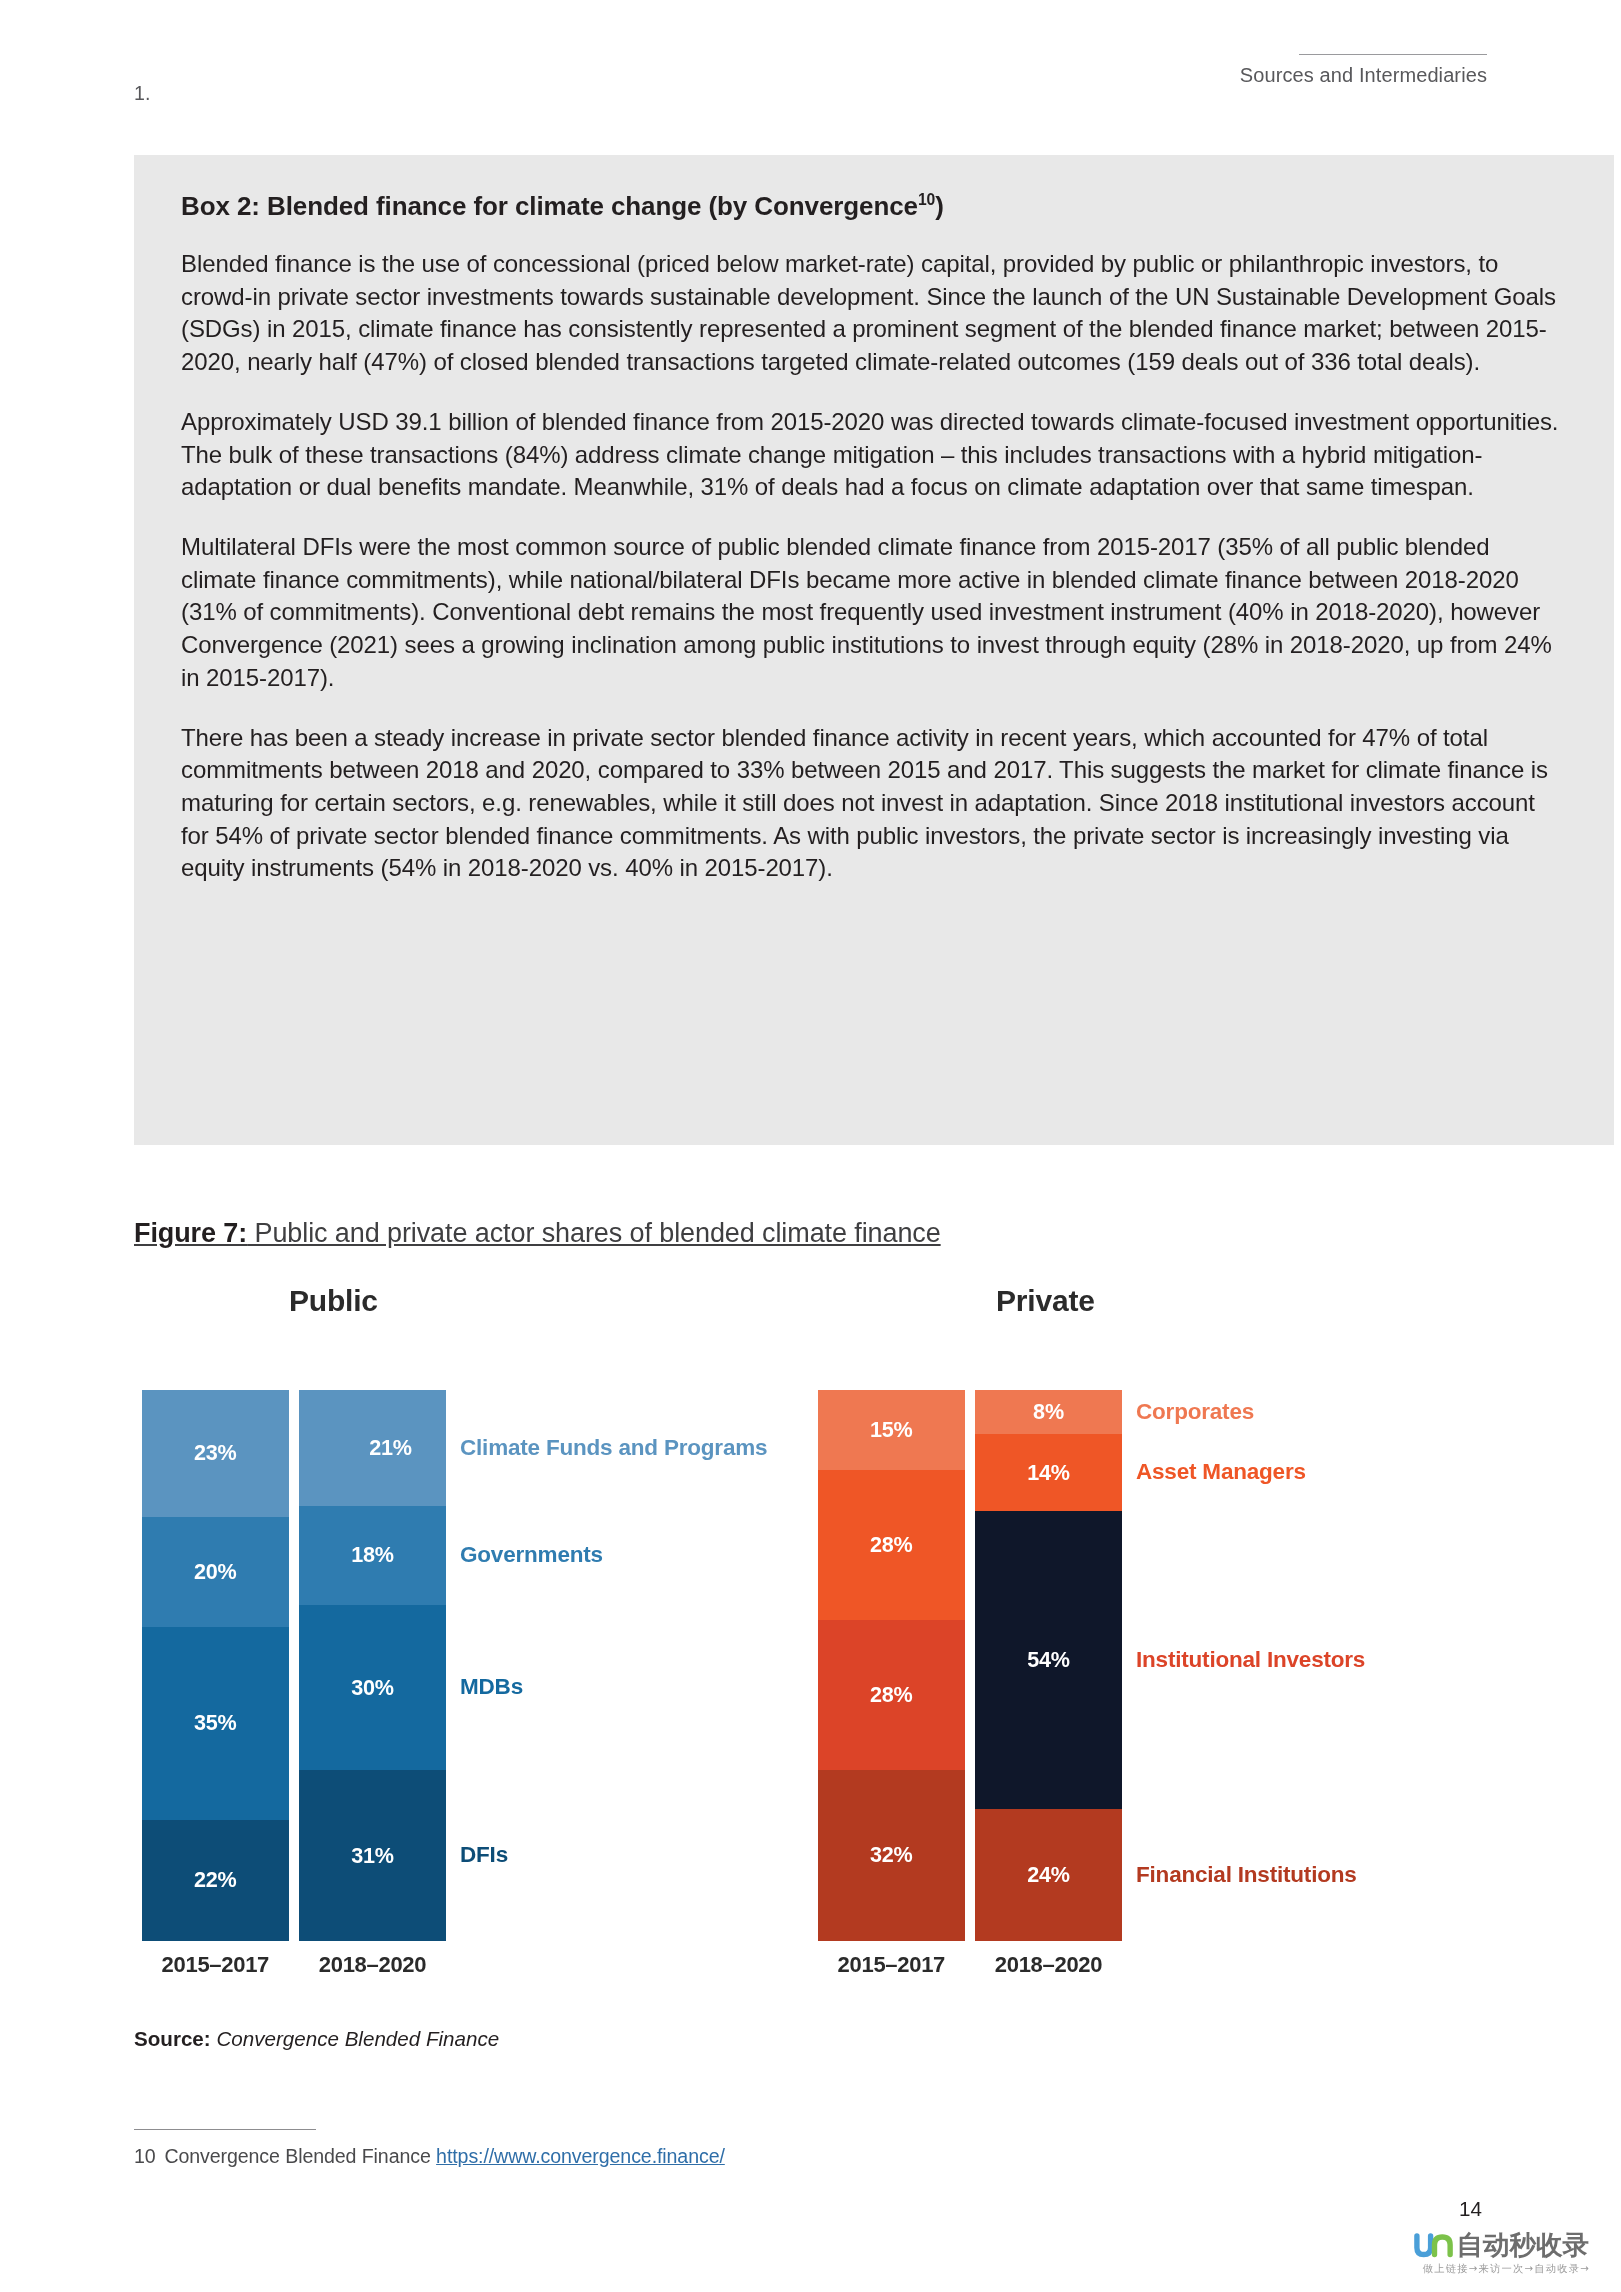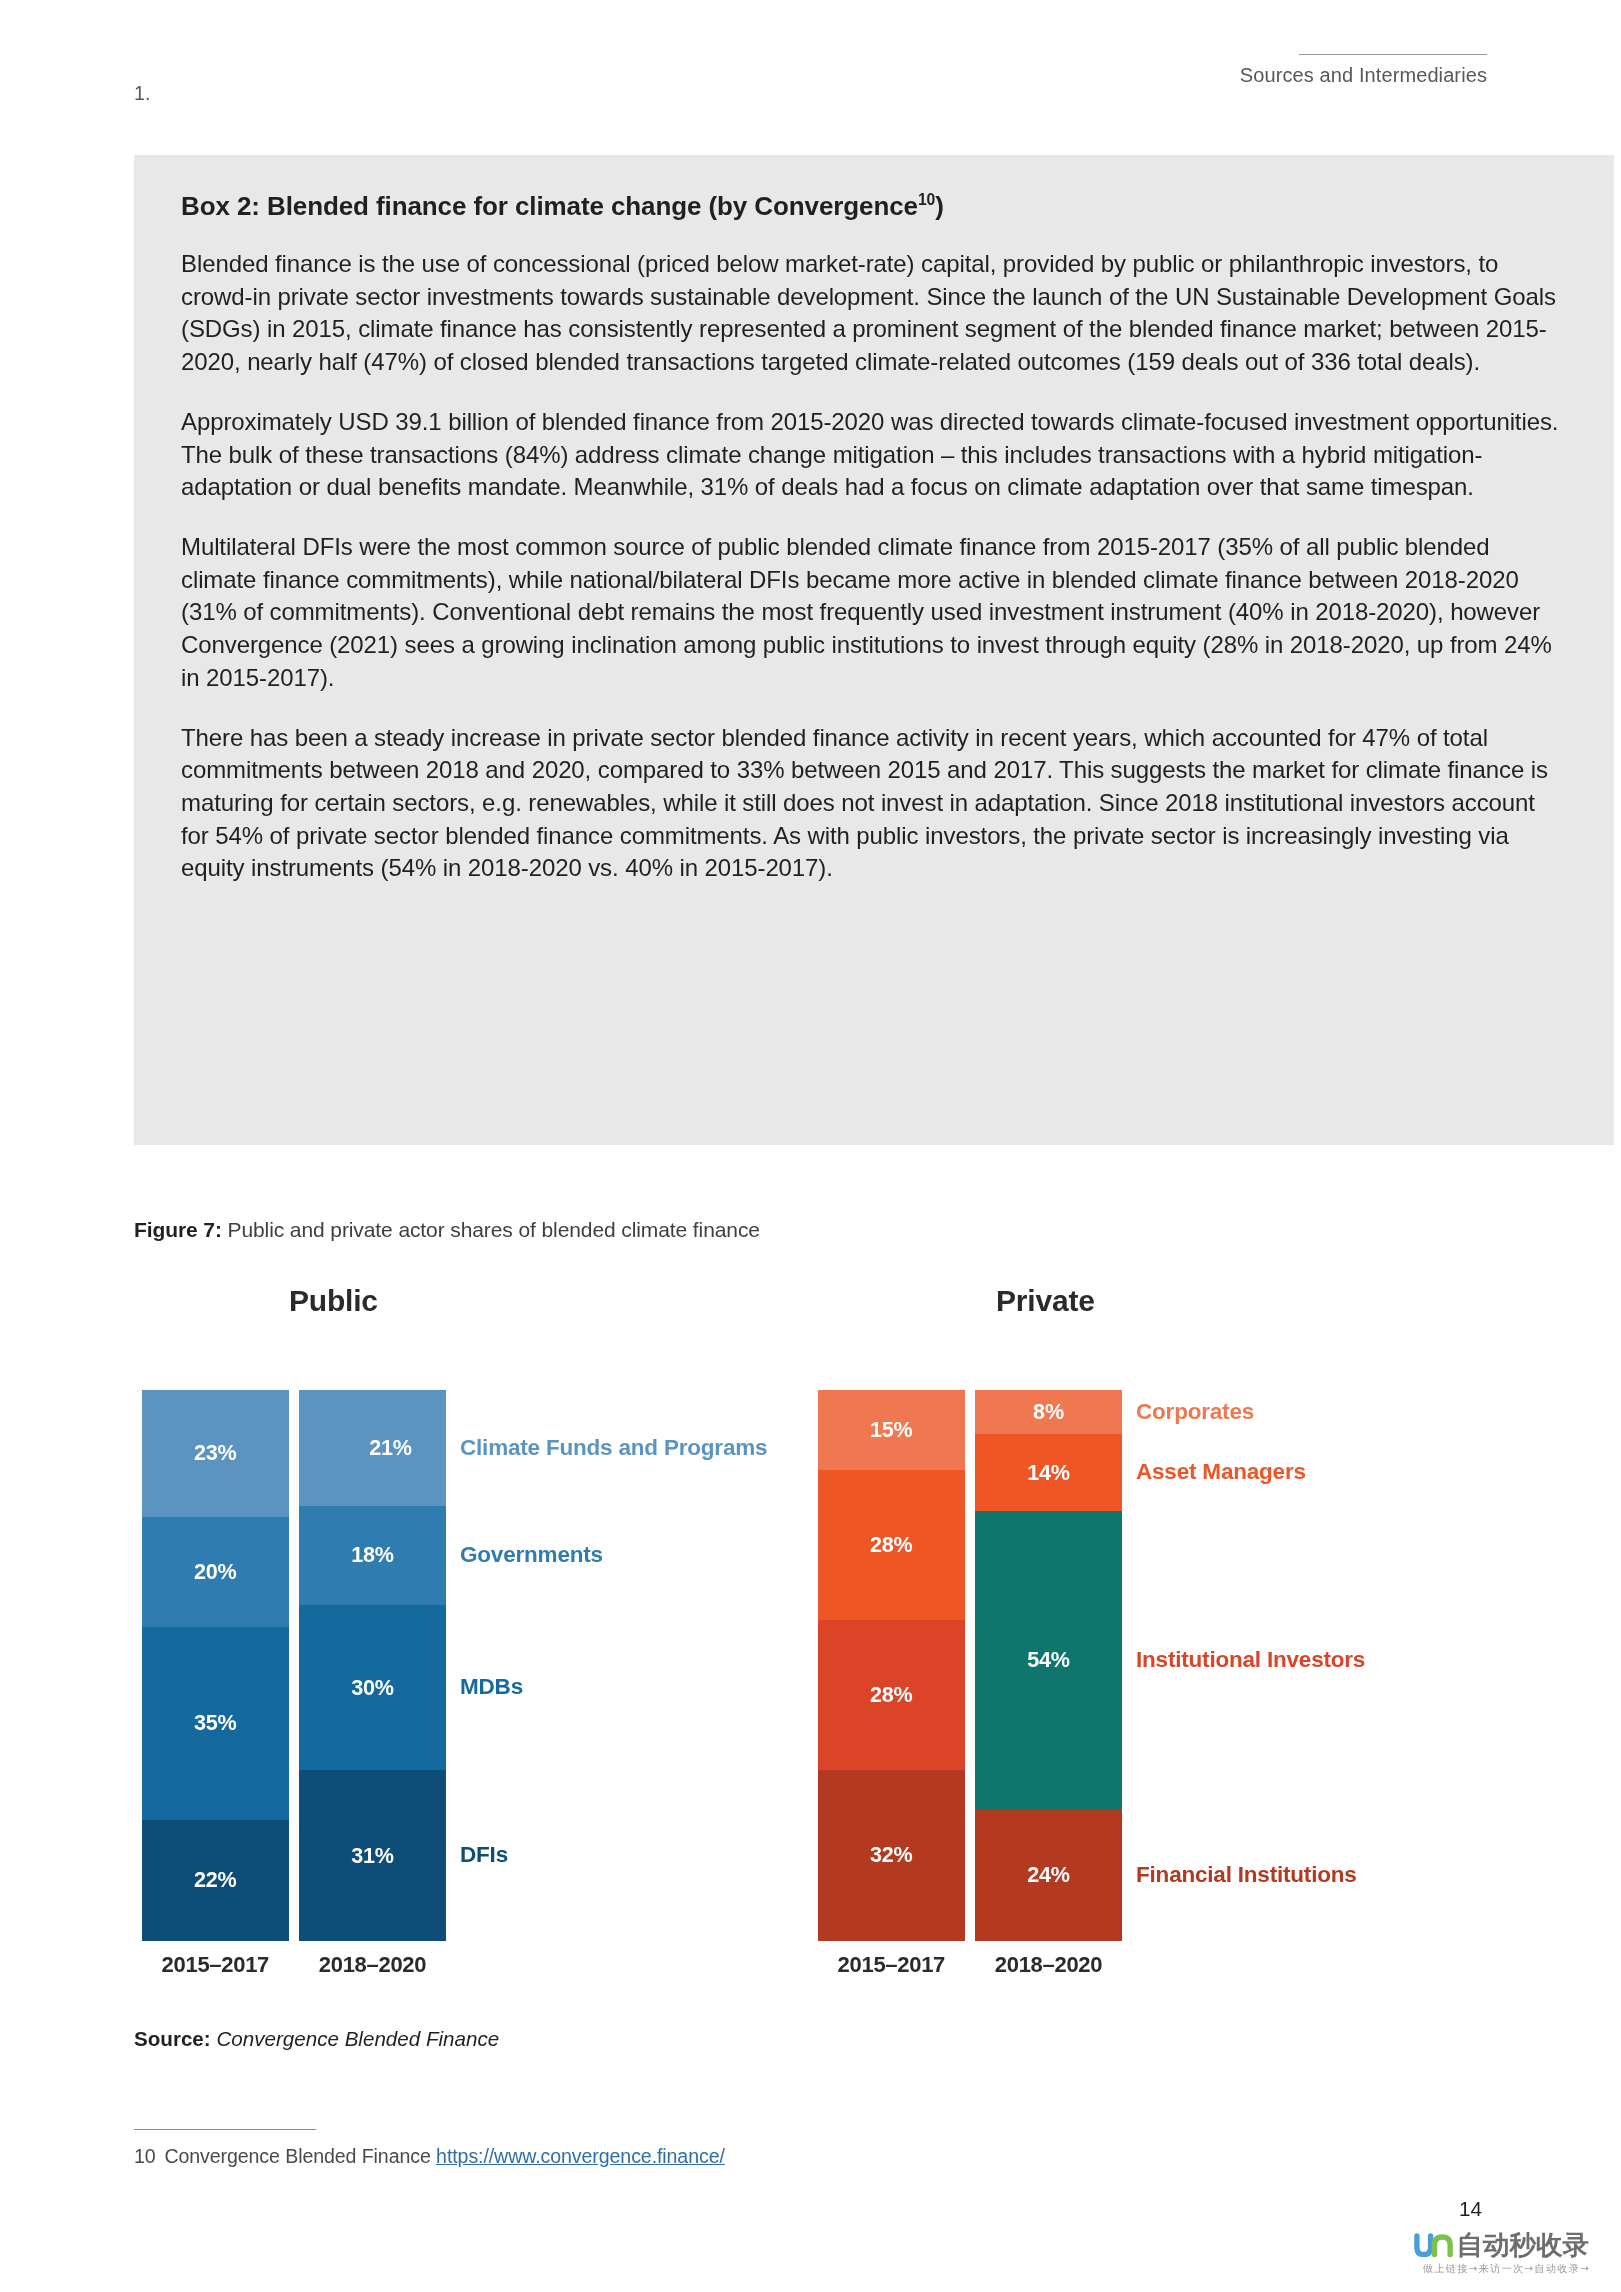--- a/index.html
+++ b/index.html
@@ -90,23 +90,24 @@
     margin: 0 0 27.4px 0;
     letter-spacing: -0.1px;
   }
   .box p:last-child { margin-bottom: 0; }
 
   
   .fig-caption {
     position: absolute;
     left: 134px;
     top: 1218px;
-    font-size: 21px;
+    font-size: 27px;
     color: #3f3f41;
     letter-spacing: -0.1px;
+    text-decoration: underline;
   }
   .fig-caption b {
     color: #231f20;
     font-weight: bold;
   }
 
   .chart-area {
     position: absolute;
     left: 134px;
     top: 1284px;
@@ -342,21 +343,21 @@
             <span>32%</span>
           </div>
         </div>
       <div class="bar bar-b">
           <div class="seg" style="background: rgb(239, 120, 81); flex: 0.08 0 0px;">
             <span>8%</span>
           </div>
           <div class="seg" style="background: rgb(239, 86, 38); flex: 0.14 0 0px;">
             <span>14%</span>
           </div>
-          <div class="seg" style="background: #0f766e; flex: 0.54 0 0px;">
+          <div class="seg" style="background: #0f172a; flex: 0.54 0 0px;">
             <span>54%</span>
           </div>
           <div class="seg" style="background: rgb(179, 58, 32); flex: 0.24 0 0px;">
             <span>24%</span>
           </div>
         </div>
       <div class="xlabel xlabel-a">2015–2017</div>
       <div class="xlabel xlabel-b">2018–2020</div>
       <div class="legend">
           <div class="legend-item" style="color: rgb(239, 120, 81); top: 8.8px;">Corporates</div>

